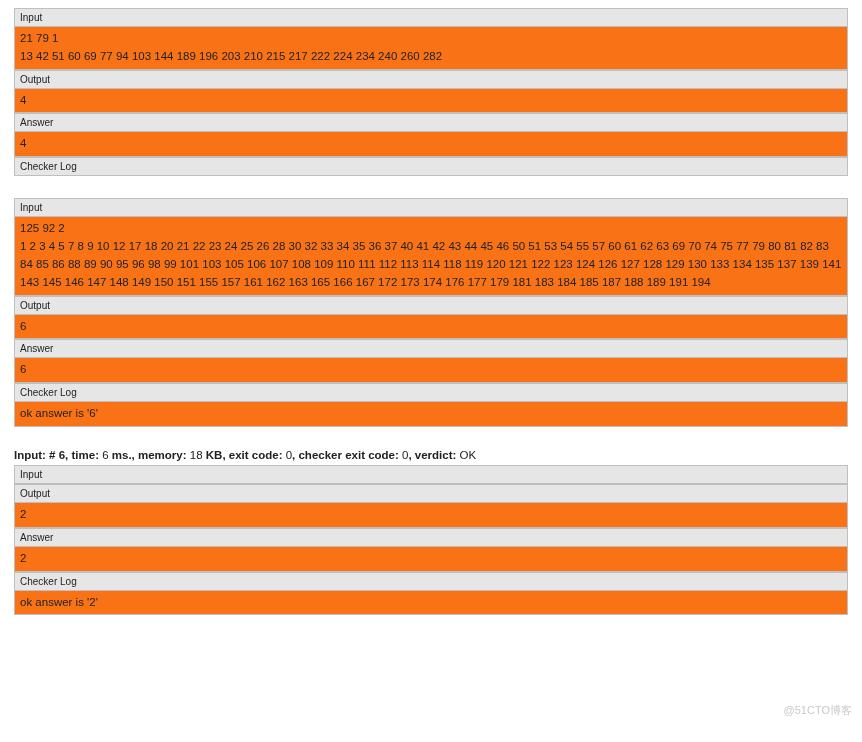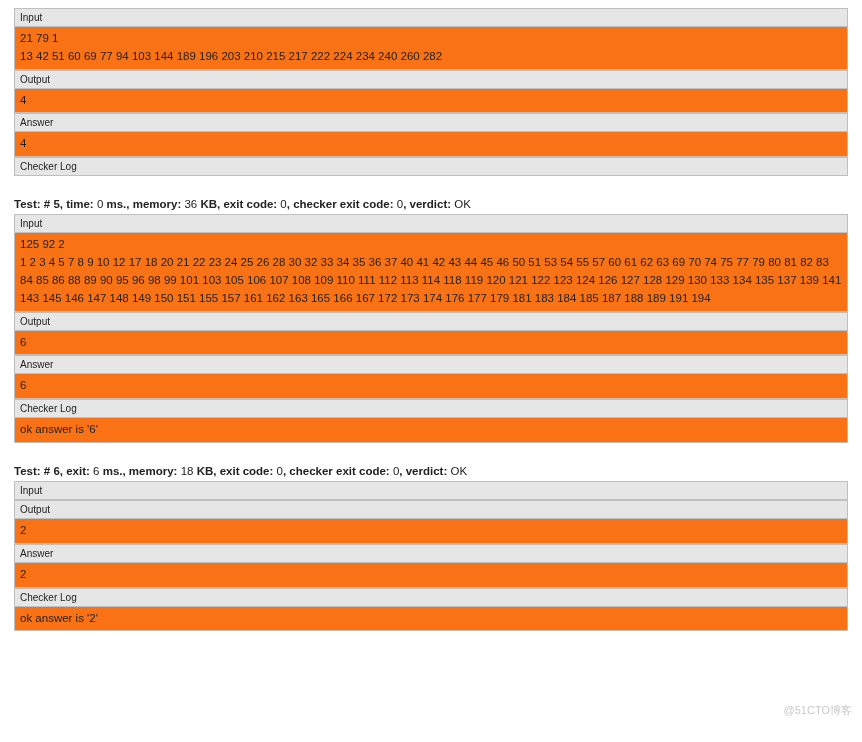--- a/index.html
+++ b/index.html
@@ -50,32 +50,31 @@
     <div class="test-block">
       <div class="section-title">Input</div>
       <div class="section-body">21 79 1<br>13 42 51 60 69 77 94 103 144 189 196 203 210 215 217 222 224 234 240 260 282</div>
       <div class="section-title">Output</div>
       <div class="section-body">4</div>
       <div class="section-title">Answer</div>
       <div class="section-body">4</div>
       <div class="section-title">Checker Log</div>
     </div>
     <div class="test-block">
-      <div class="header-line"><b>Test: # 5, time:</b> <span>0</span> <b>ms., memory:</b> <span>36</span> <b>KB, exit code:</b> <span>0</span><b>, checker exit code:</b> <span>0</span><b>, verdict:</b> <span>OK</span></div>
       <div class="section-title">Input</div>
       <div class="section-body">125 92 2<br>1 2 3 4 5 7 8 9 10 12 17 18 20 21 22 23 24 25 26 28 30 32 33 34 35 36 37 40 41 42 43 44 45 46 50 51 53 54 55 57 60 61 62 63 69 70 74 75 77 79 80 81 82 83 84 85 86 88 89 90 95 96 98 99 101 103 105 106 107 108 109 110 111 112 113 114 118 119 120 121 122 123 124 126 127 128 129 130 133 134 135 137 139 141 143 145 146 147 148 149 150 151 155 157 161 162 163 165 166 167 172 173 174 176 177 179 181 183 184 185 187 188 189 191 194</div>
       <div class="section-title">Output</div>
       <div class="section-body">6</div>
       <div class="section-title">Answer</div>
       <div class="section-body">6</div>
       <div class="section-title">Checker Log</div>
       <div class="section-body">ok answer is '6'</div>
     </div>
     <div class="test-block">
-      <div class="header-line"><b>Test: # 6, exit:</b> <span>6</span> <b>ms., memory:</b> <span>18</span> <b>KB, exit code:</b> <span>0</span><b>, checker exit code:</b> <span>0</span><b>, verdict:</b> <span>OK</span></div>
+      <div class="header-line"><b>Input: # 6, time:</b> <span>6</span> <b>ms., memory:</b> <span>18</span> <b>KB, exit code:</b> <span>0</span><b>, checker exit code:</b> <span>0</span><b>, verdict:</b> <span>OK</span></div>
       <div class="section-title">Input</div>
       <div class="section-title">Output</div>
       <div class="section-body">2</div>
       <div class="section-title">Answer</div>
       <div class="section-body">2</div>
       <div class="section-title">Checker Log</div>
       <div class="section-body">ok answer is '2'</div>
     </div>
   </div>
 <div class="watermark">@51CTO博客</div>

